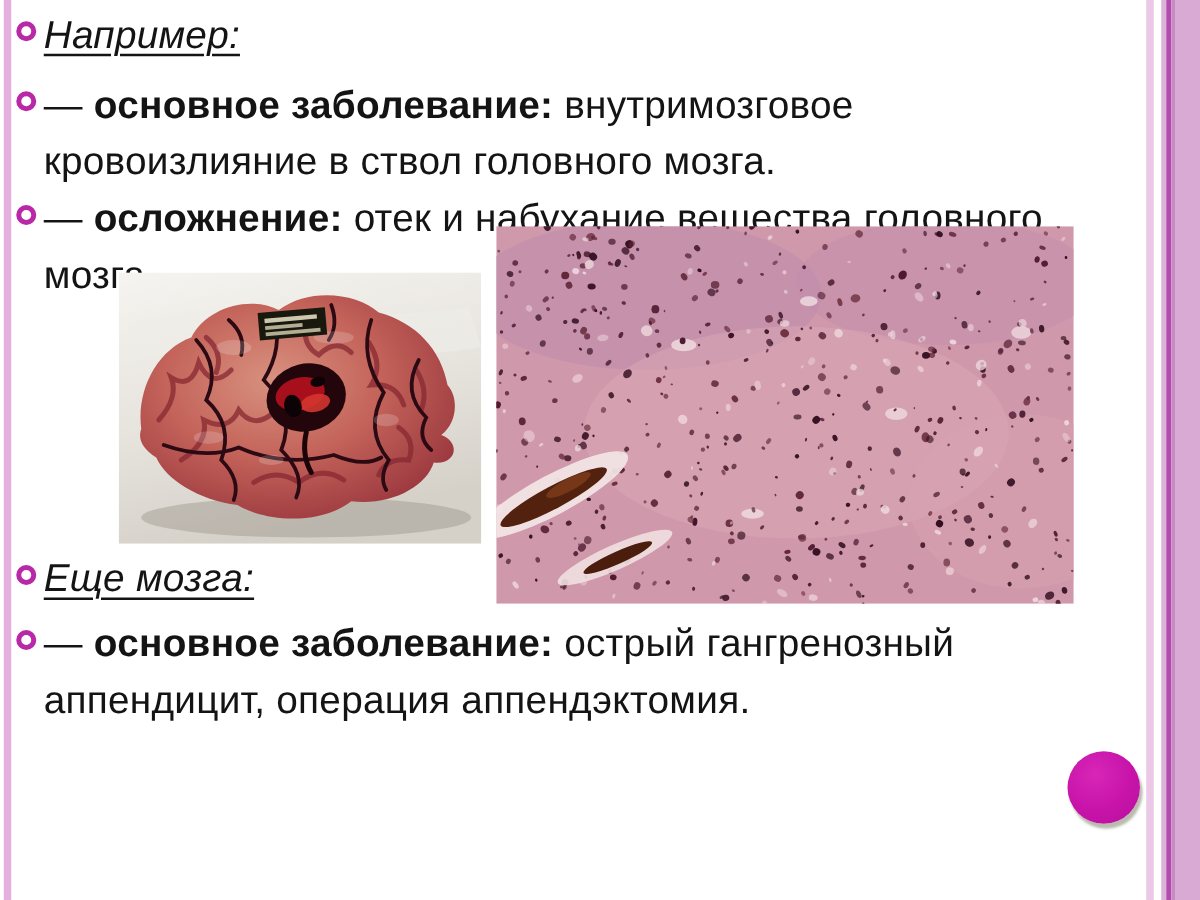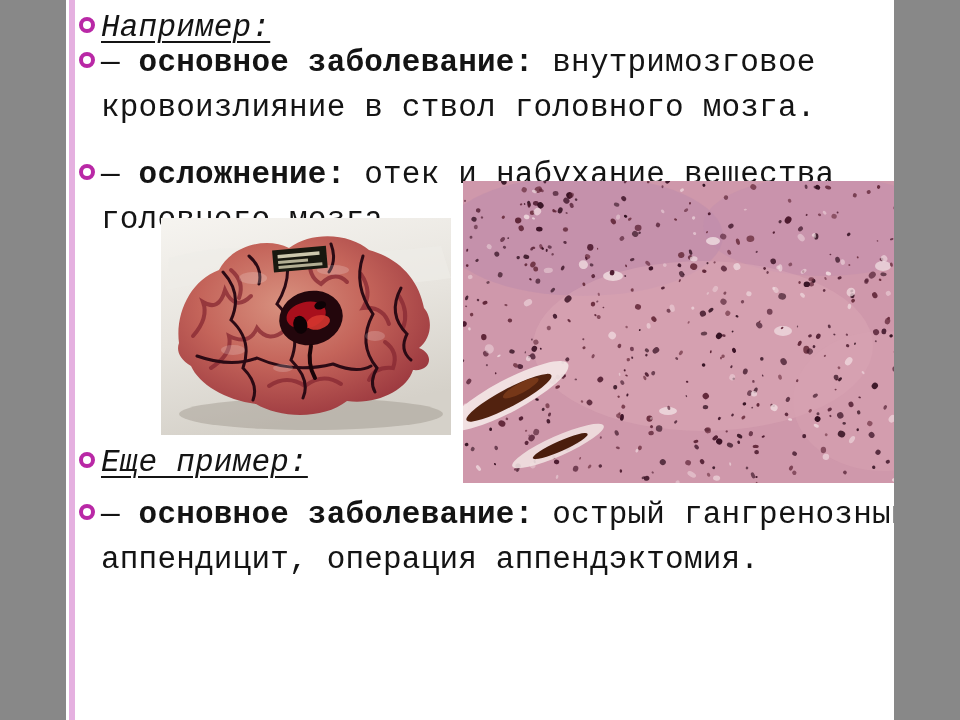--- a/index.html
+++ b/index.html
@@ -1,19 +1,19 @@
 <!DOCTYPE html>
 <html><head>
 <meta charset="utf-8">
 <style>
   html,body { margin:0; padding:0; background:#888; }
   .slide {
-    position:relative; width:828px; height:720px; margin:0 auto;
+    position:relative; width:960px; height:720px; margin:0 auto;
     background:#ffffff; overflow:hidden;
-    font-family:Liberation Mono, monospace;
+    font-family:Liberation Sans, sans-serif;
     color:#141414;
   }
   
   .stripe-left { position:absolute; left:3px; top:0; width:6px; height:720px; background:#e5b0e0; z-index:4; }
   .rb { position:absolute; top:0; height:720px; z-index:4; }
   .rb-1 { left:917px; width:6px;  background:#eac8e6; }
   .rb-2 { left:929px; width:4px;  background:#ddb2d8; }
   .rb-3 { left:933px; width:4px;  background:#b14cac; }
   .rb-4 { left:937px; width:3px;  background:#c98cc2; }
   .rb-5 { left:940px; width:20px; background:#d9abd4; }
@@ -28,21 +28,21 @@
     width:16px; height:16px; box-sizing:border-box;
     border:4px solid #b928a6; border-radius:50%; background:#ffffff;
   }
   .hdr {
     font-style:italic;
     text-decoration:underline;
     text-decoration-thickness:2px;
     text-underline-offset:5px;
   }
   .b { font-weight:bold; }
-  .p1 { top:5px; }  .p2 { top:40px; }  .p3 { top:152px; }
+  .p1 { top:5px; }  .p2 { top:61px; }  .p3 { top:152px; }
   .p4 { top:440px; } .p5 { top:492px; } .p6 { top:587px; }
   
   .photo { position:absolute; z-index:2; }
   .photo svg { display:block; }
   .photo-brain { left:95px; top:218px; width:290px; height:217px; }
   .photo-histology { left:397px; top:181px; width:462px; height:302px; }
   
   .corner-circle {
     position:absolute; left:854px; top:601px; width:58px; height:58px;
     border-radius:50%; z-index:3;
@@ -72,21 +72,21 @@
     <span>— </span><span class="b">основное заболевание:</span><span> внутримозговое кровоизлияние в ствол головного мозга.</span>
   </div>
 
   <div class="para p3">
     <span class="bullet"></span>
     <span>— </span><span class="b">осложнение:</span><span> отек и набухание вещества головного мозга.</span>
   </div>
 
   <div class="para p4">
     <span class="bullet"></span>
-    <span class="hdr">Еще пример:</span>
+    <span class="hdr">Еще мозга:</span>
   </div>
 
   <div class="para p5">
     <span class="bullet"></span>
     <span>— </span><span class="b">основное заболевание:</span><span> острый гангренозный аппендицит, операция аппендэктомия.</span>
   </div>
 
 
   <div class="photo photo-brain">
     <svg width="290" height="217" viewBox="0 0 290 217">

